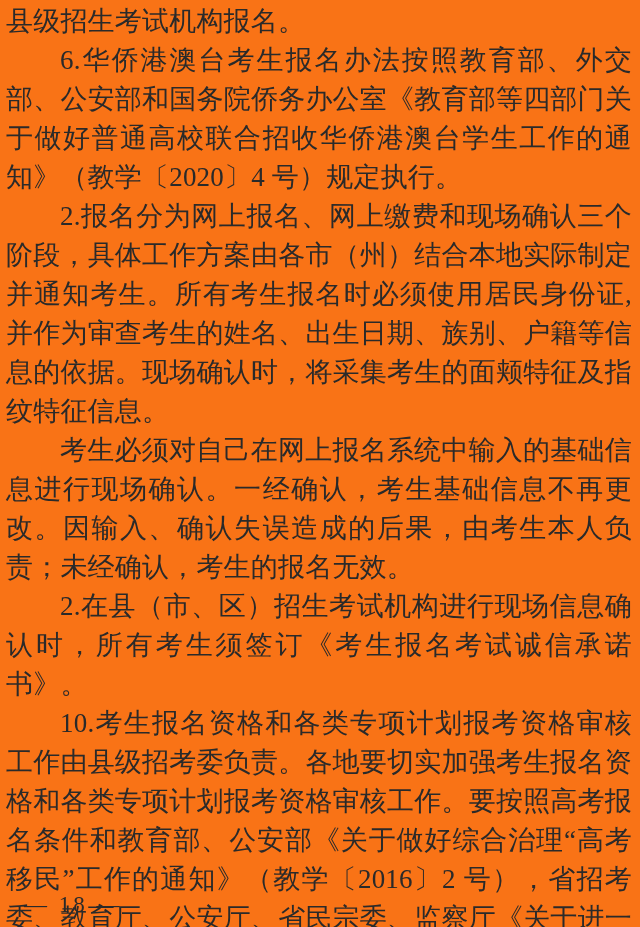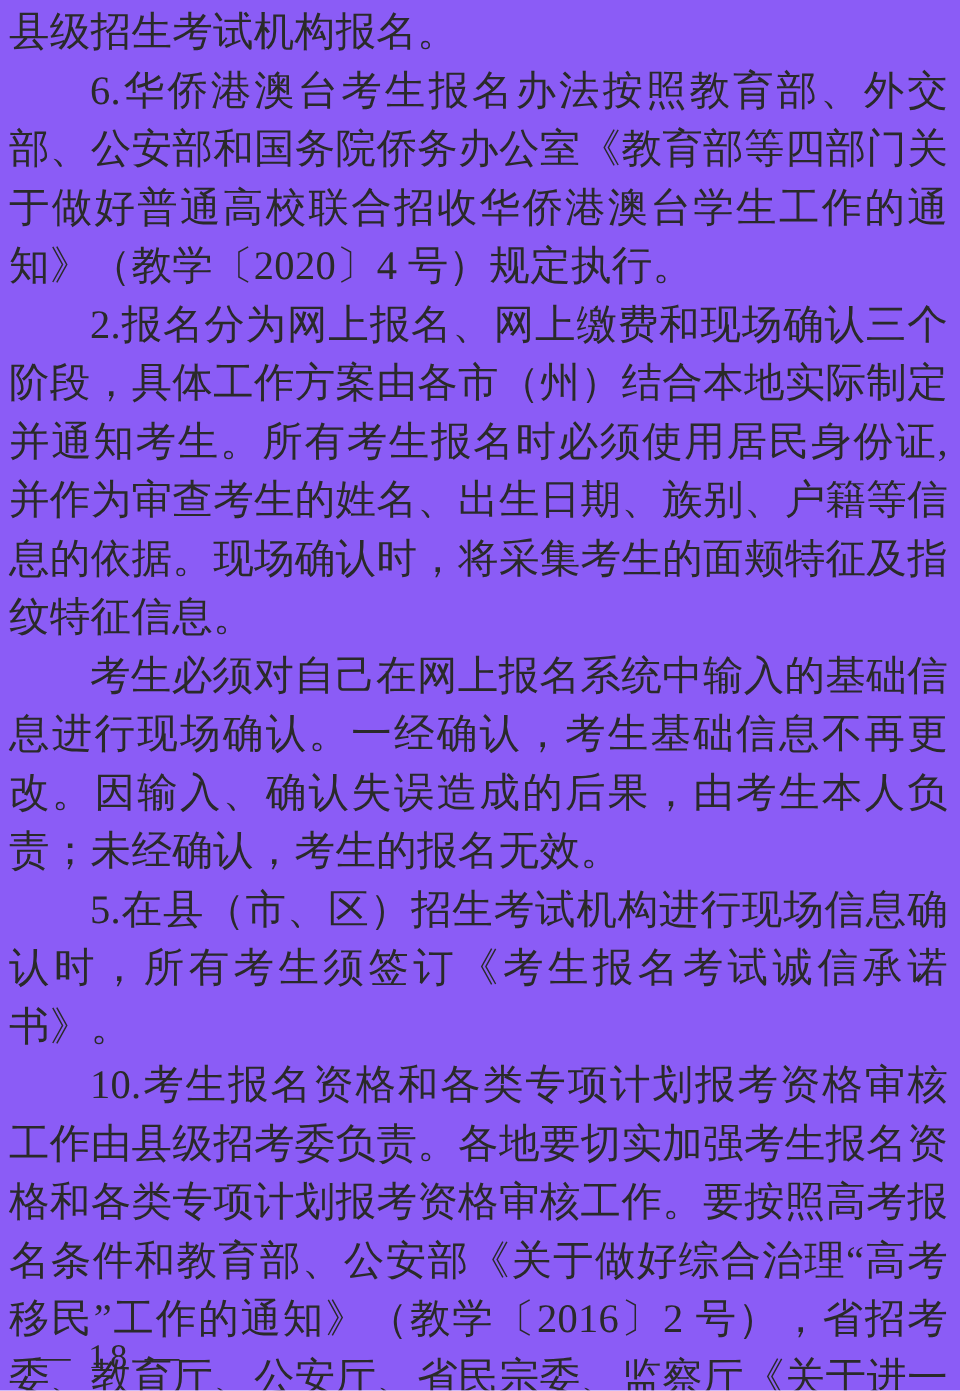--- a/index.html
+++ b/index.html
@@ -4,21 +4,21 @@
 <style>
   html, body {
     margin: 0;
     padding: 0;
     background: #ffffff;
   }
   .page {
     position: relative;
     width: 640px;
     height: 927px;
-    background: #8b5cf6;
+    background: #f97316;
     overflow: hidden;
     font-family: "Liberation Serif", "DejaVu Serif", serif;
     color: #2a2a2a;
   }
   .content {
     padding: 2px 8px 0 6px;
   }
   .para {
     margin: 0;
     font-size: 27px;
@@ -44,17 +44,17 @@
 </style>
 </head>
 <body>
 
 <div class="page">
   <div class="content">
     <p class="para noindent">县级招生考试机构报名。</p>
     <p class="para">6.华侨港澳台考生报名办法按照教育部、外交部、公安部和国务院侨务办公室《教育部等四部门关于做好普通高校联合招收华侨港澳台学生工作的通知》（教学〔2020〕4 号）规定执行。</p>
     <p class="para">2.报名分为网上报名、网上缴费和现场确认三个阶段，具体工作方案由各市（州）结合本地实际制定并通知考生。所有考生报名时必须使用居民身份证,并作为审查考生的姓名、出生日期、族别、户籍等信息的依据。现场确认时，将采集考生的面颊特征及指纹特征信息。</p>
     <p class="para">考生必须对自己在网上报名系统中输入的基础信息进行现场确认。一经确认，考生基础信息不再更改。因输入、确认失误造成的后果，由考生本人负责；未经确认，考生的报名无效。</p>
-    <p class="para">5.在县（市、区）招生考试机构进行现场信息确认时，所有考生须签订《考生报名考试诚信承诺书》。</p>
+    <p class="para">2.在县（市、区）招生考试机构进行现场信息确认时，所有考生须签订《考生报名考试诚信承诺书》。</p>
     <p class="para">10.考生报名资格和各类专项计划报考资格审核工作由县级招考委负责。各地要切实加强考生报名资格和各类专项计划报考资格审核工作。要按照高考报名条件和教育部、公安部《关于做好综合治理“高考移民”工作的通知》（教学〔2016〕2 号），省招考委、教育厅、公安厅、省民宗委、监察厅《关于进一步加强我省普通高等学校招生全国统一考试报名资格审查工作的通知》（川招考委〔2009〕6 号），省招考委、教育厅、公安厅、省统</p>
   </div>
   <div class="footer">— 18 —</div>
 </div>
 
 </body></html>

